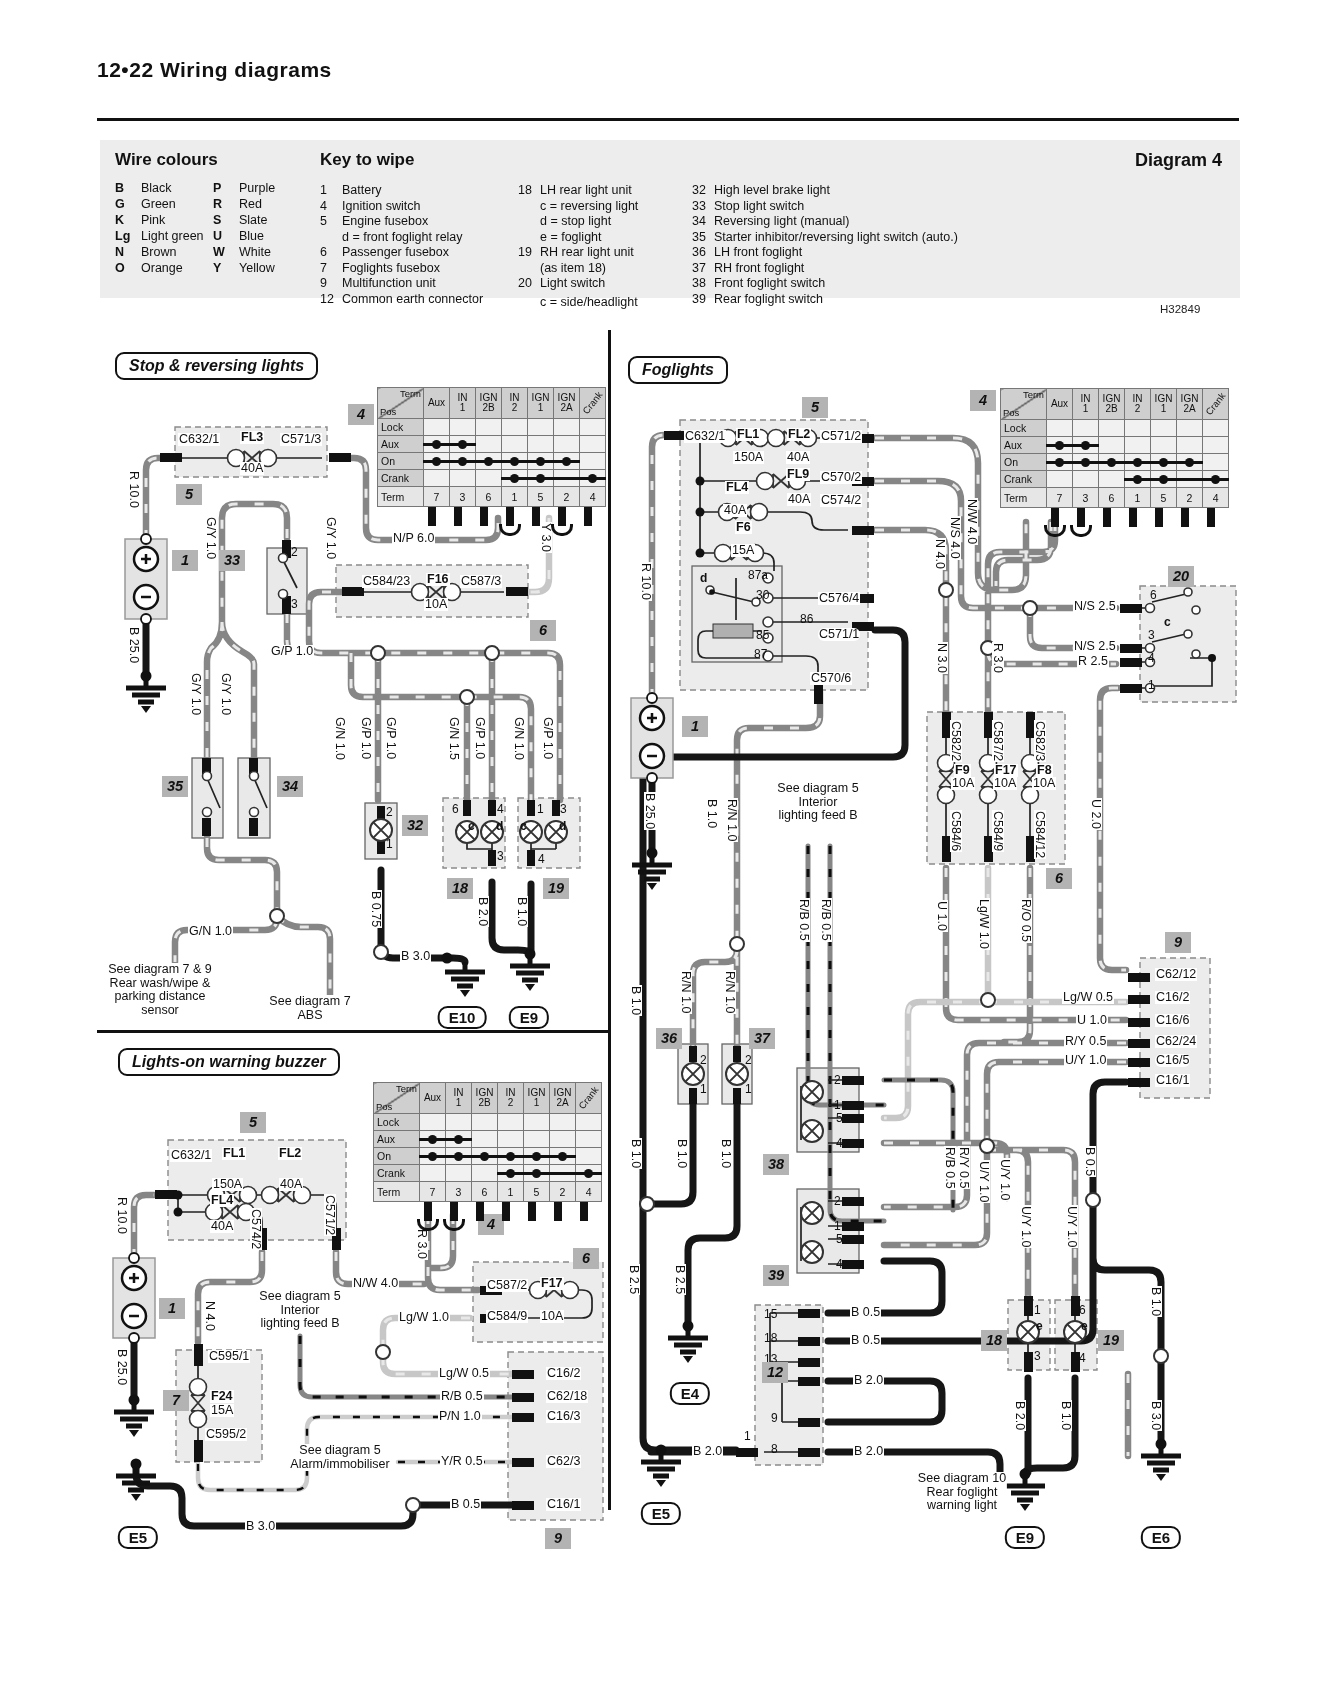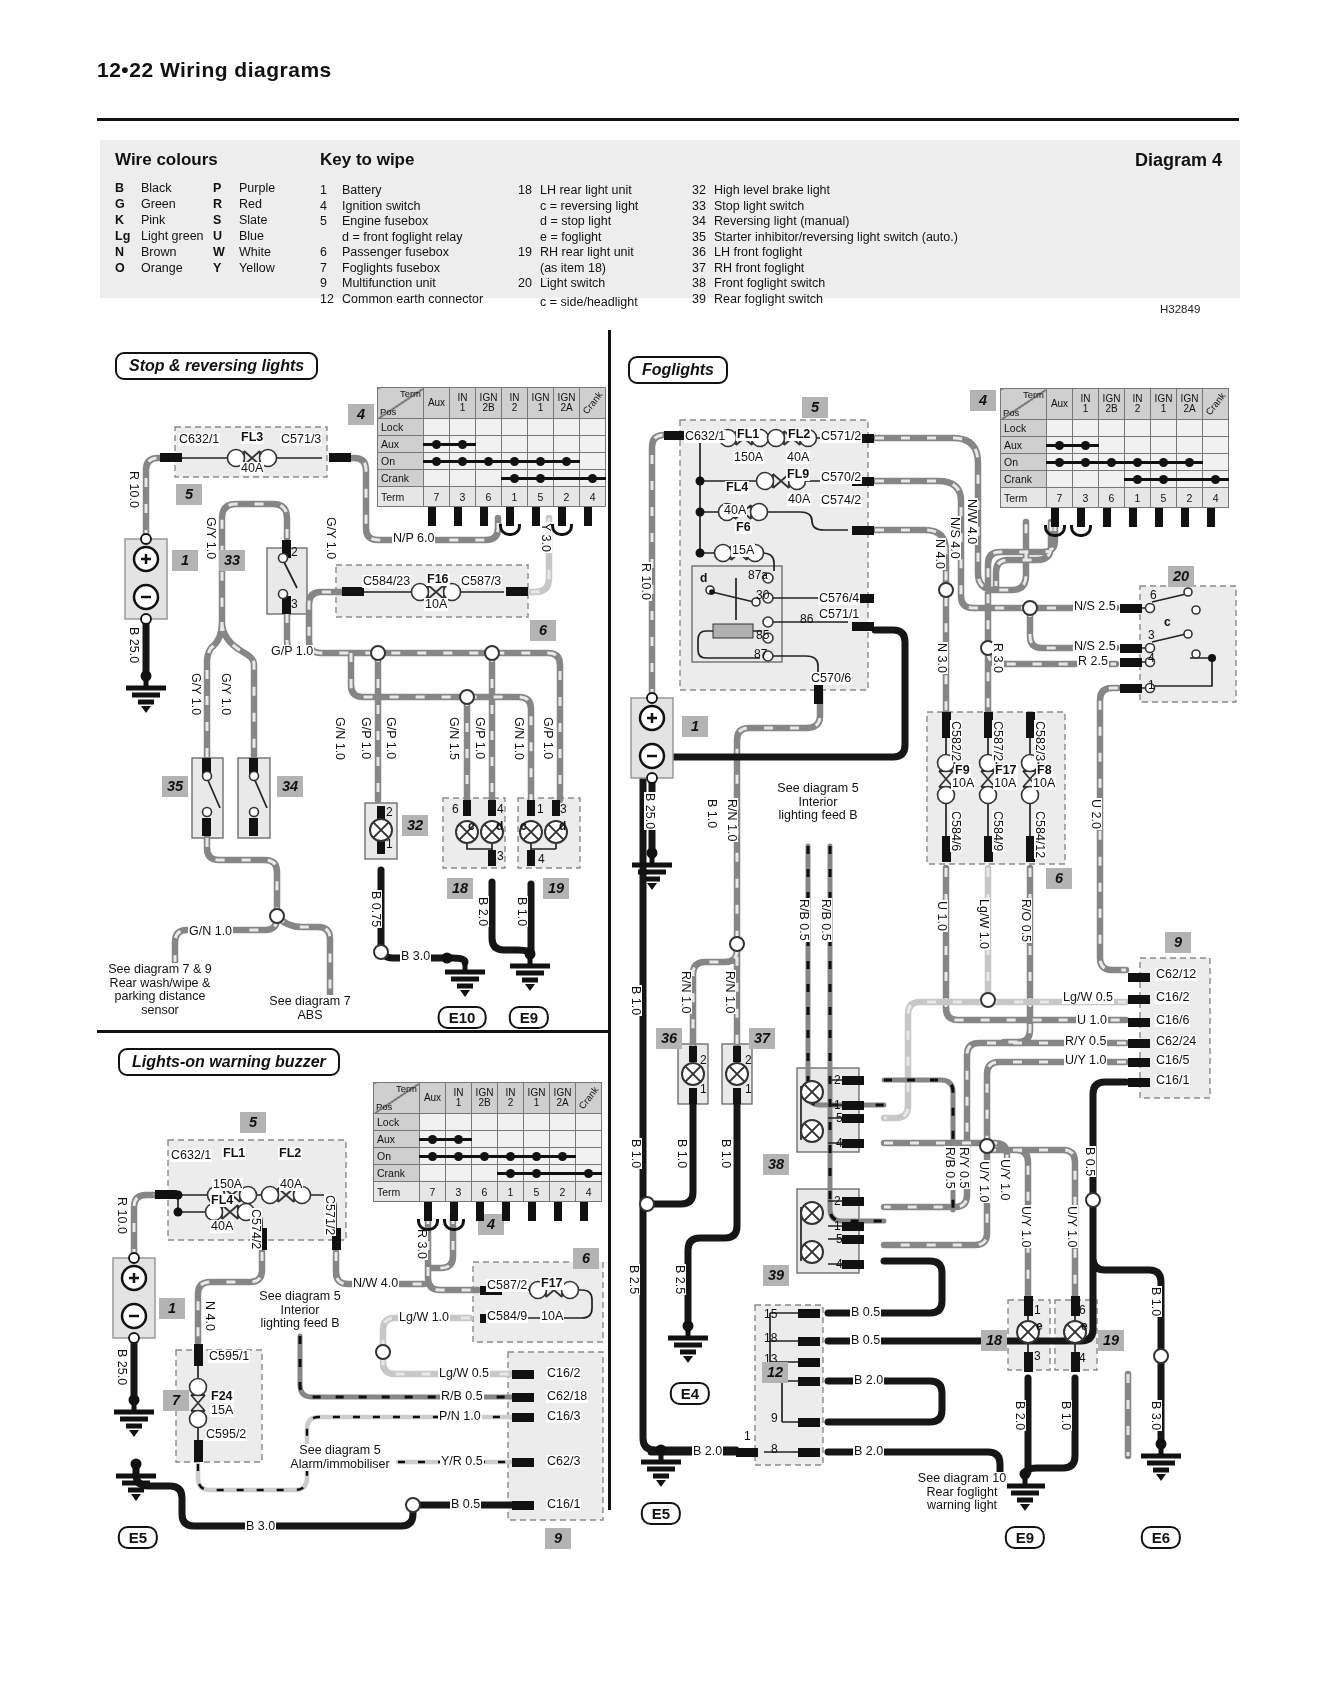--- a/index.html
+++ b/index.html
@@ -478,21 +478,21 @@
       <div class="lbl" style="left: 723px; top: 504px;">40A</div>
       <div class="lbl b" style="left: 735px; top: 521px;">F6</div>
       <div class="lbl" style="left: 731px; top: 544px;">15A</div>
       <div class="lbl b p" style="left: 700px; top: 572px;">d</div>
       <div class="lbl p" style="left: 748px; top: 569px;">87a</div>
       <div class="lbl p" style="left: 756px; top: 589px;">30</div>
       <div class="lbl p" style="left: 776px; top: 613px; margin-left: 24px;">86</div>
       <div class="lbl p" style="left: 756px; top: 629px;">85</div>
       <div class="lbl p" style="left: 754px; top: 648px;">87</div>
       <div class="lbl" style="left: 818px; top: 592px;">C576/4</div>
-      <div class="lbl" style="left: 818px; top: 608px; border-radius: 6px;">C571/1</div>
+      <div class="lbl" style="left: 818px; top: 628px; border-radius: 6px;">C571/1</div>
       <div class="lbl" style="left: 810px; top: 672px;">C570/6</div>
       <div class="lbl v" style="left: 640px; top: 562px;">R 10.0</div>
       <div class="lbl v" style="left: 644px; top: 792px;">B 25.0</div>
       <div class="lbl v" style="left: 706px; top: 798px;">B 1.0</div>
       <div class="lbl v" style="left: 726px; top: 798px;">R/N 1.0</div>
       <div class="lbl v" style="left: 966px; top: 498px;">N/W 4.0</div>
       <div class="lbl v" style="left: 949px; top: 516px;">N/S 4.0</div>
       <div class="lbl v" style="left: 934px; top: 538px;">N 4.0</div>
       <div class="lbl v" style="left: 936px; top: 642px;">N 3.0</div>
       <div class="lbl v" style="left: 992px; top: 642px;">R 3.0</div>

